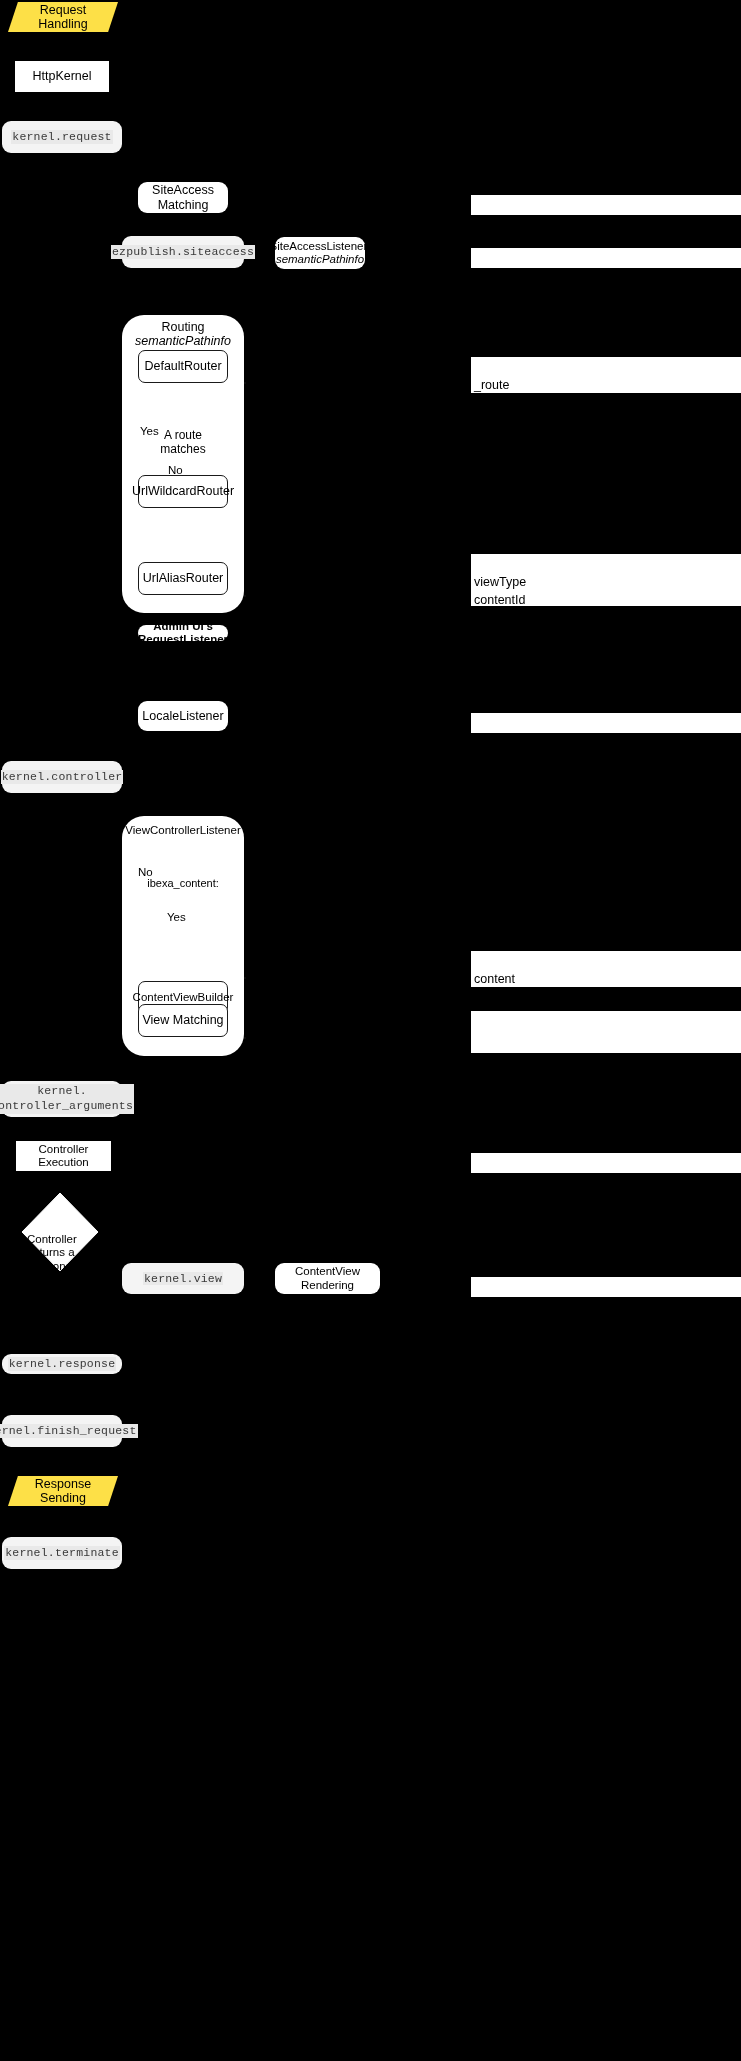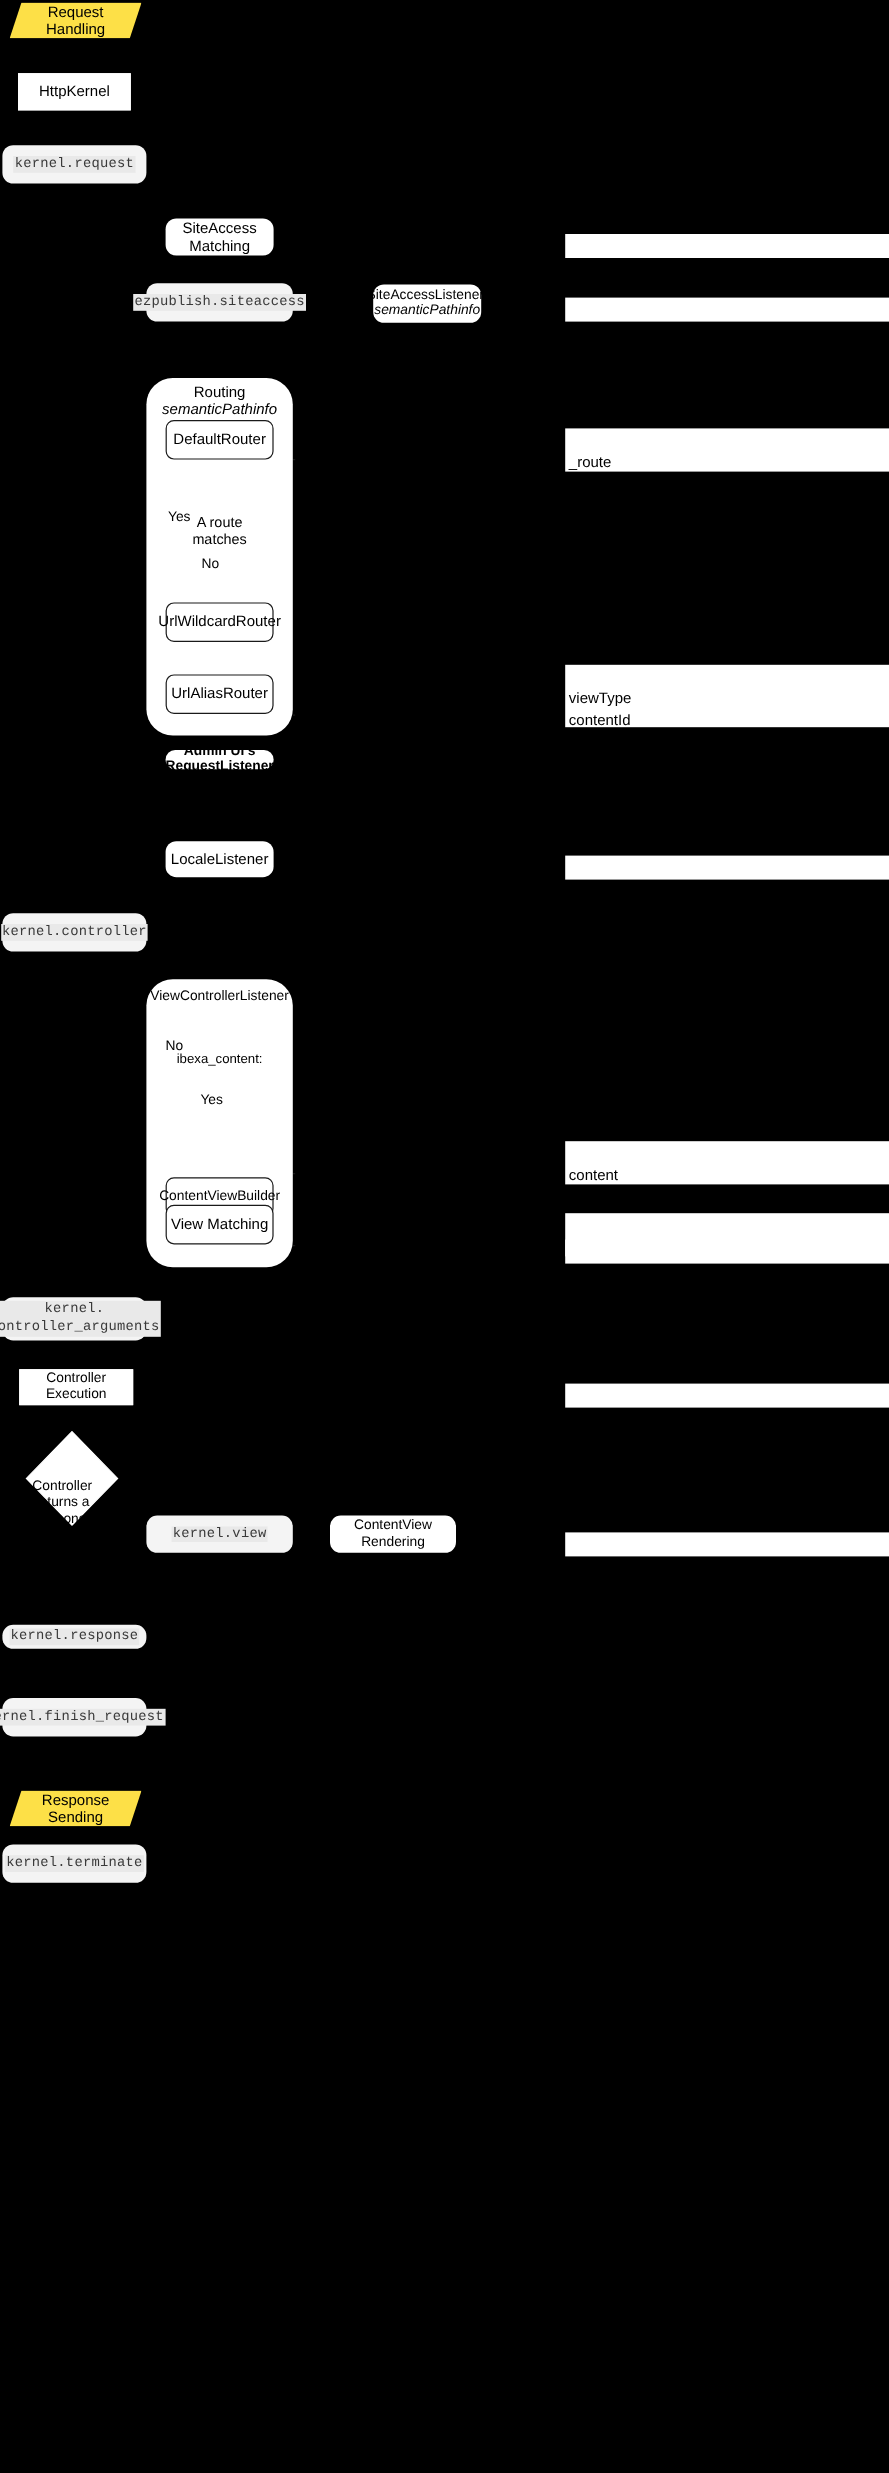--- a/index.html
+++ b/index.html
@@ -158,21 +158,21 @@
   </div>
 
   <div class="node card" style="left:138px; top:182px; width:90px; height:31px;">
     <span>SiteAccess Matching</span>
   </div>
 
   <div class="node event" style="left:122px; top:236px; width:122px; height:32px;">
     <span class="ul">ezpublish.siteaccess</span>
   </div>
 
-  <div class="node card" style="left:275px; top:237px; width:90px; height:32px; font-size:11.5px;margin-left:36px;">
+  <div class="node card" style="left:275px; top:237px; width:90px; height:32px; font-size:11.5px;">
     <span style="font-style:normal;"><span style="font-style:normal">SiteAccessListener:</span><br><em>semanticPathinfo</em></span>
   </div>
 
   <div class="attr" style="left:471px; top:195px; width:280px; height:20px;">
     <span>siteaccess</span>
   </div>
 
   <div class="attr" style="left:471px; top:248px; width:280px; height:20px;">
     <span>semanticPathinfo</span>
   </div>
@@ -193,21 +193,21 @@
     <span class="dlabel">A route
 matches</span>
   </div>
   <div class="edgelabel" style="left:140px; top:425px;">
     <span>Yes</span>
   </div>
   <div class="edgelabel" style="left:168px; top:464px;">
     <span>No</span>
   </div>
 
-  <div class="node proc" style="left:138px; top:502px; width:90px; height:33px;">
+  <div class="node proc" style="left:138px; top:475px; width:90px; height:33px;">
     <span>UrlWildcardRouter</span>
   </div>
 
   <div class="node proc" style="left:138px; top:562px; width:90px; height:33px;">
     <span>UrlAliasRouter</span>
   </div>
 
   <div class="attr" style="left:471px; top:357px; width:280px; height:36px;">
     <span>_route
 _controller</span>
@@ -310,21 +310,21 @@
   </div>
 
   <div class="node event" style="left:2px; top:1354px; width:120px; height:20px;">
     <span class="ul">kernel.response</span>
   </div>
 
   <div class="node event" style="left:2px; top:1415px; width:120px; height:32px;">
     <span class="ul">kernel.finish_request</span>
   </div>
 
-  <div class="node phase" style="left:8px; top:1476px; width:110px; height:30px;margin-top:16px;">
+  <div class="node phase" style="left:8px; top:1476px; width:110px; height:30px;">
     <span>Response Sending</span>
   </div>
 
   <div class="node event" style="left:2px; top:1537px; width:120px; height:32px;">
     <span class="ul">kernel.terminate</span>
   </div>
 
 </div>
 
 </body></html>

